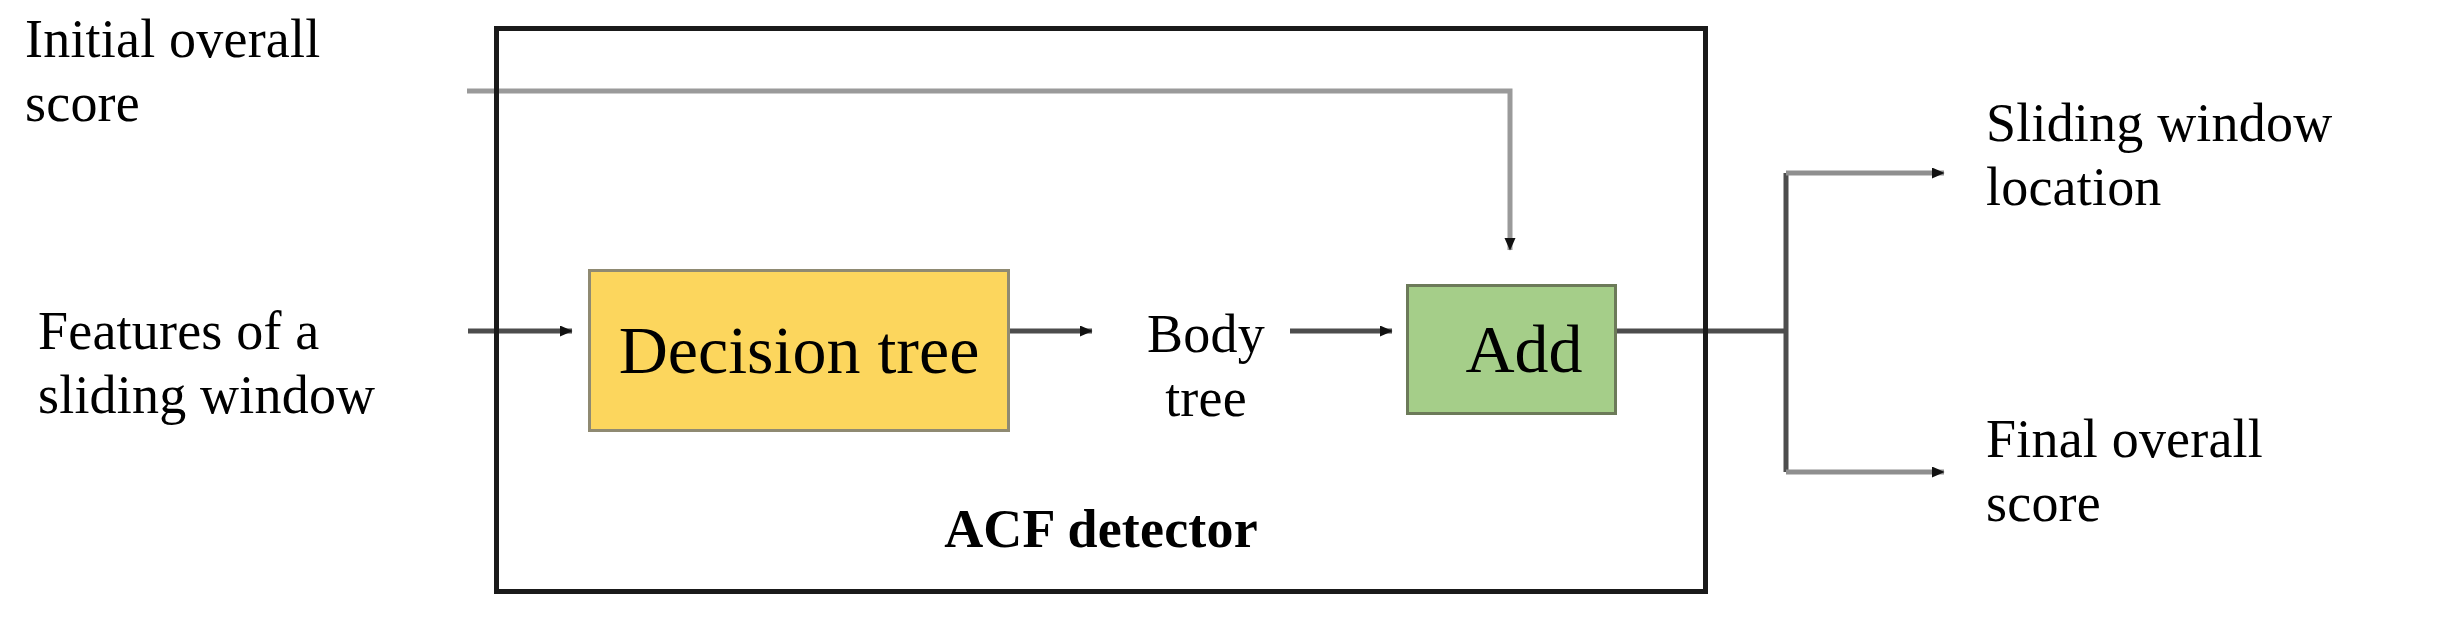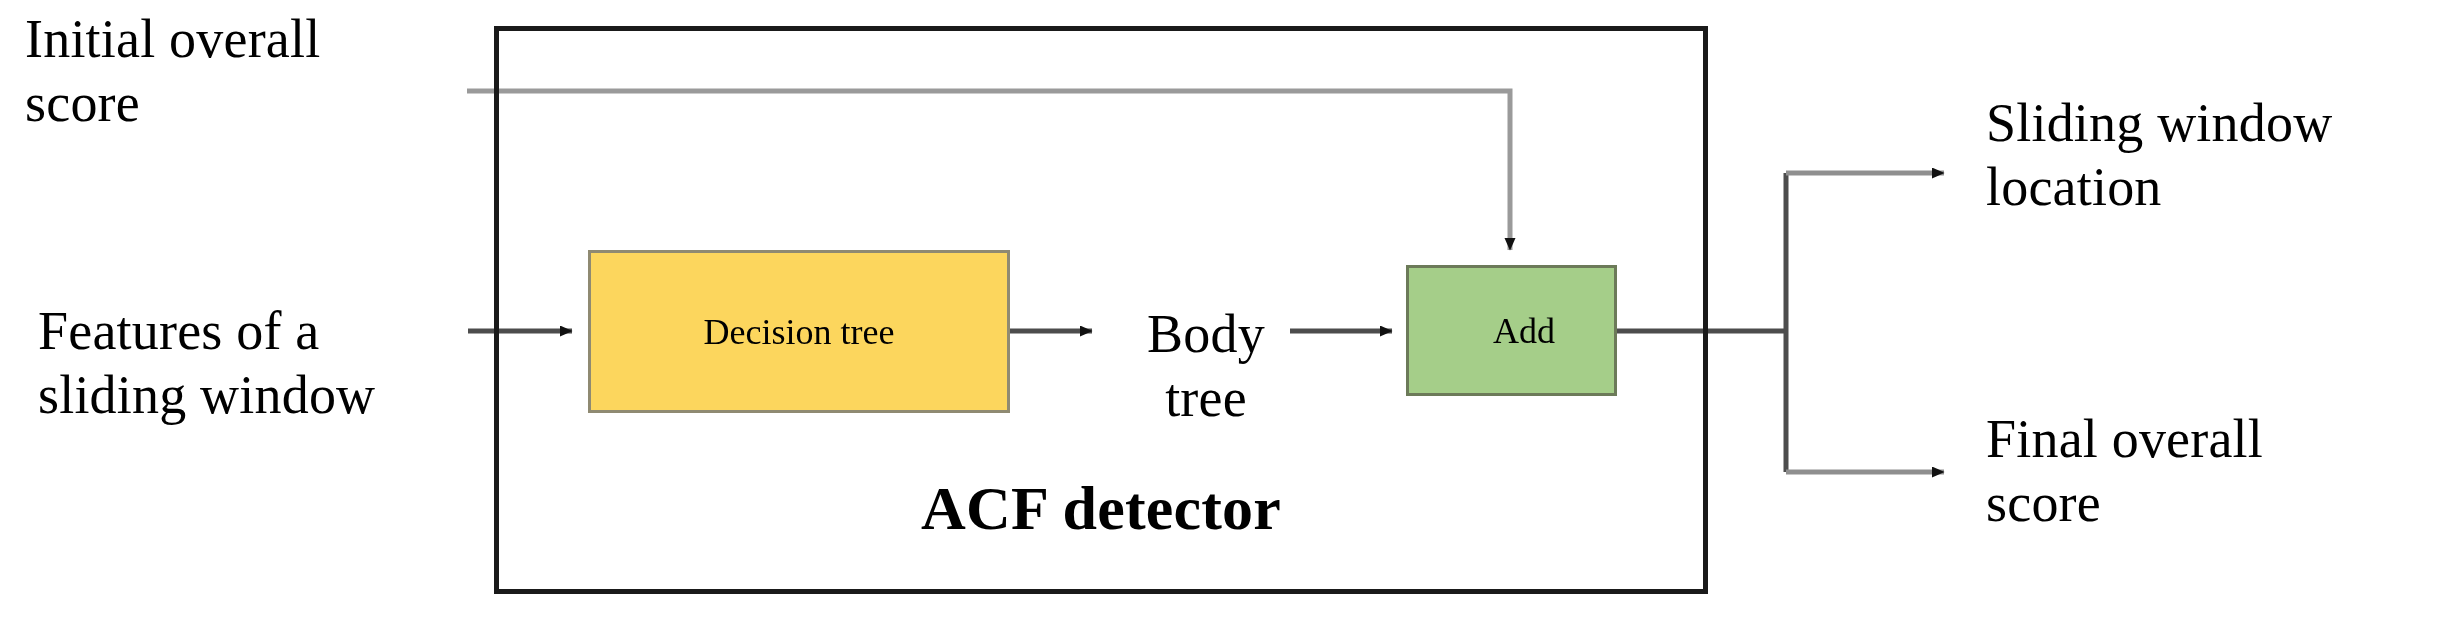--- a/index.html
+++ b/index.html
@@ -40,22 +40,23 @@
     border: 5px solid #1a1a1a;
     box-sizing: border-box;
     background: transparent;
   }
   .node {
     position: absolute;
     box-sizing: border-box;
     display: flex;
     align-items: center;
     justify-content: center;
-    font-size: 36px;
+    font-size: 68px;
     border: 3px solid #8a8a8a;
+    margin-top: 19px;
   }
   #node-decision-tree {
     left: 588px;
     top: 250px;
     width: 422px;
     height: 163px;
     background: #FCD65D;
     border-color: #8f8a72;
   }
   #node-add {
@@ -66,22 +67,22 @@
     background: #A5CE89;
     border-color: #6c7a59;
     padding-left: 25px;
   }
   #label-initial-score { left: 25px;  top: 8px;   width: 430px; }
   #label-features      { left: 38px;  top: 300px; width: 470px; }
   #label-body-score    { left: 1106px; top: 303px; width: 200px; text-align: center; }
   #label-sliding-window{ left: 1986px; top: 92px;  width: 470px; }
   #label-final-score   { left: 1986px; top: 408px; width: 470px; }
   #label-acf-detector  {
-    left: 494px; top: 472px; width: 1214px;
-    text-align: center; font-weight: bold; font-size: 62px;
+    left: 494px; top: 498px; width: 1214px;
+    text-align: center; font-weight: bold; font-size: 54px;
   }
 </style>
 </head>
 <body>
 
 <div id="canvas">
 
   <svg id="wires" viewBox="0 0 2462 619" width="2462" height="619" xmlns="http://www.w3.org/2000/svg">
     <defs>
       <marker id="arrow-dark" markerWidth="10" markerHeight="10" refX="8.6" refY="4" orient="auto" markerUnits="userSpaceOnUse">

